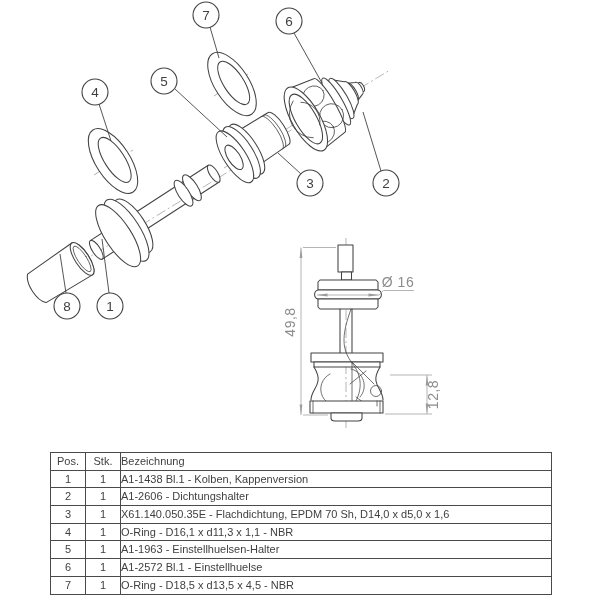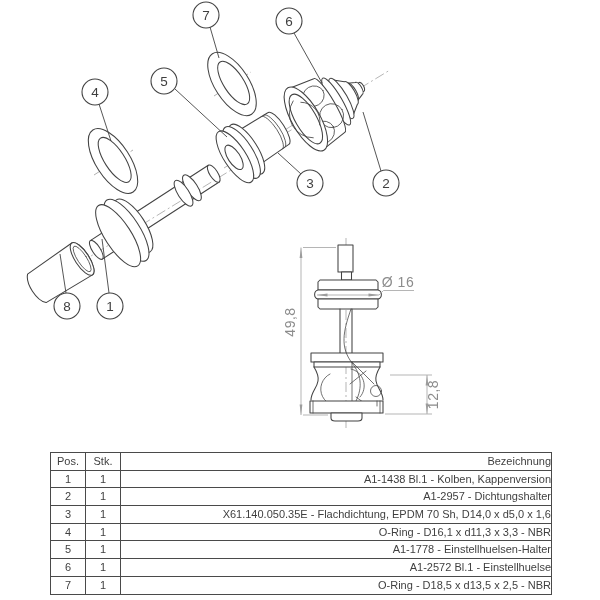--- a/index.html
+++ b/index.html
@@ -17,21 +17,21 @@
   .dimtxt{fill:#8c8c8c;font-size:14px;letter-spacing:0.5px;}
   .btxt{fill:#3f3f3f;font-size:13.5px;}
   .balloon circle{fill:#fff;stroke:#434343;stroke-width:1.1;}
   .balloon text{text-anchor:middle;}
 
   table.parts{position:absolute;left:50px;top:452px;width:502px;border-collapse:collapse;
     color:#3f3f3f;font-size:11px;table-layout:fixed;}
   table.parts td{border:1px solid #4a4a4a;height:16.7px;padding:0 0 0 0;line-height:1;
     white-space:nowrap;overflow:hidden;}
   td.c{text-align:center;width:34px;}
-  td.n{text-align:right;padding-left:4px;}
+  td.n{text-align:left;padding-left:4px;}
 </style>
 </head>
 <body>
 
 <div class="canvas">
 
 <svg width="600" height="450" viewBox="0 0 600 450">
 
   <g>
 
@@ -225,43 +225,43 @@
       <td class="n">Bezeichnung</td>
     </tr>
     <tr>
       <td class="c">1</td>
       <td class="c">1</td>
       <td class="n">A1-1438 Bl.1 - Kolben, Kappenversion</td>
     </tr>
     <tr>
       <td class="c">2</td>
       <td class="c">1</td>
-      <td class="n">A1-2957 - Dichtungshalter</td>
+      <td class="n">A1-2606 - Dichtungshalter</td>
     </tr>
     <tr>
       <td class="c">3</td>
       <td class="c">1</td>
       <td class="n">X61.140.050.35E - Flachdichtung, EPDM 70 Sh, D14,0 x d5,0 x 1,6</td>
     </tr>
     <tr>
       <td class="c">4</td>
       <td class="c">1</td>
-      <td class="n">O-Ring - D16,1 x d11,3 x 3,3 - NBR</td>
+      <td class="n">O-Ring - D16,1 x d11,3 x 1,1 - NBR</td>
     </tr>
     <tr>
       <td class="c">5</td>
       <td class="c">1</td>
-      <td class="n">A1-1778 - Einstellhuelsen-Halter</td>
+      <td class="n">A1-1963 - Einstellhuelsen-Halter</td>
     </tr>
     <tr>
       <td class="c">6</td>
       <td class="c">1</td>
       <td class="n">A1-2572 Bl.1 - Einstellhuelse</td>
     </tr>
     <tr>
       <td class="c">7</td>
       <td class="c">1</td>
-      <td class="n">O-Ring - D18,5 x d13,5 x 2,5 - NBR</td>
+      <td class="n">O-Ring - D18,5 x d13,5 x 4,5 - NBR</td>
     </tr>
   </tbody>
 </table>
 
 </div>
 
 </body></html>

